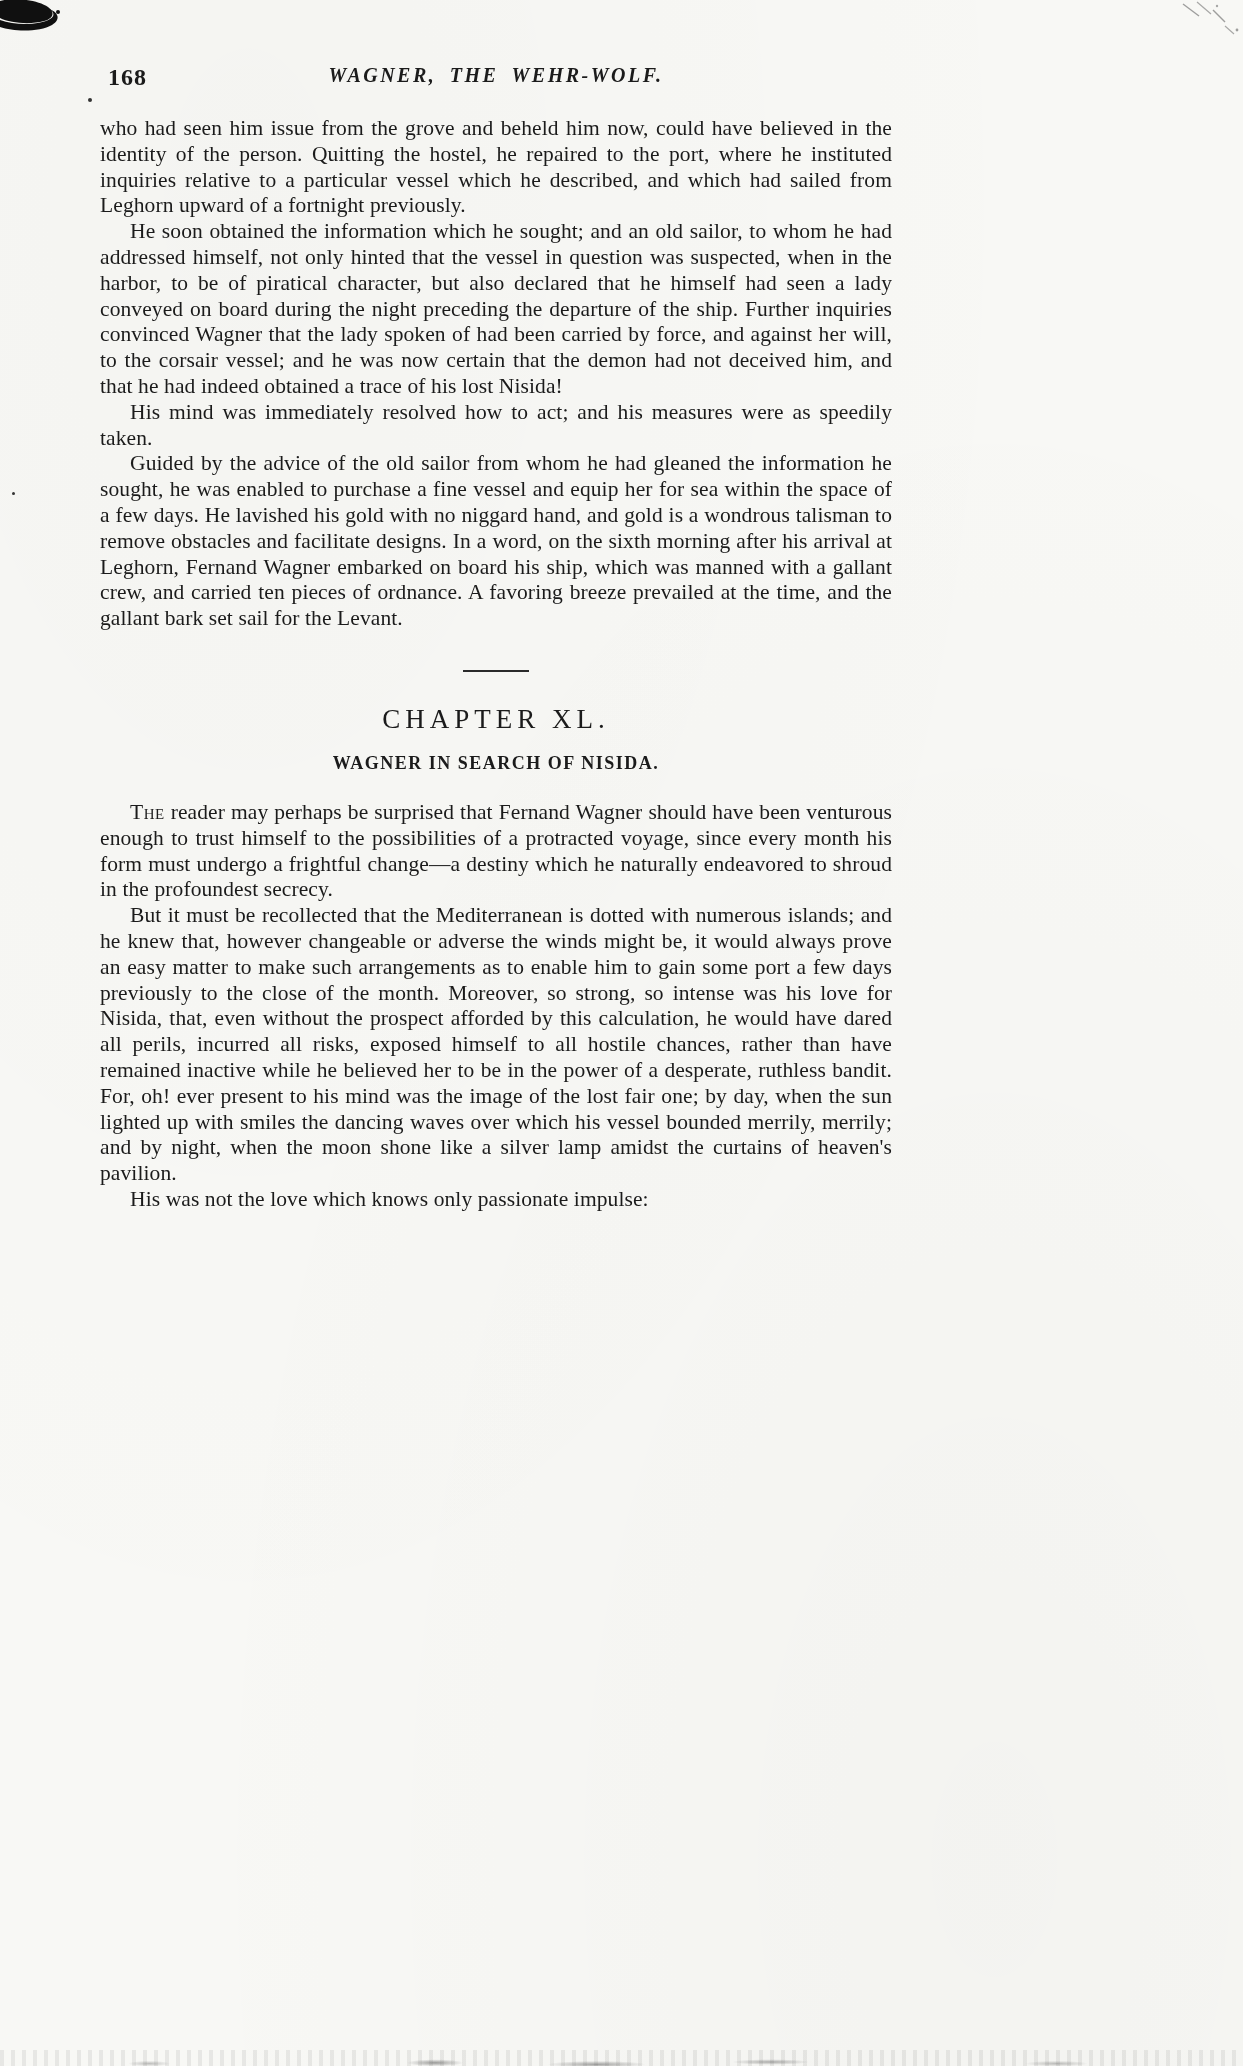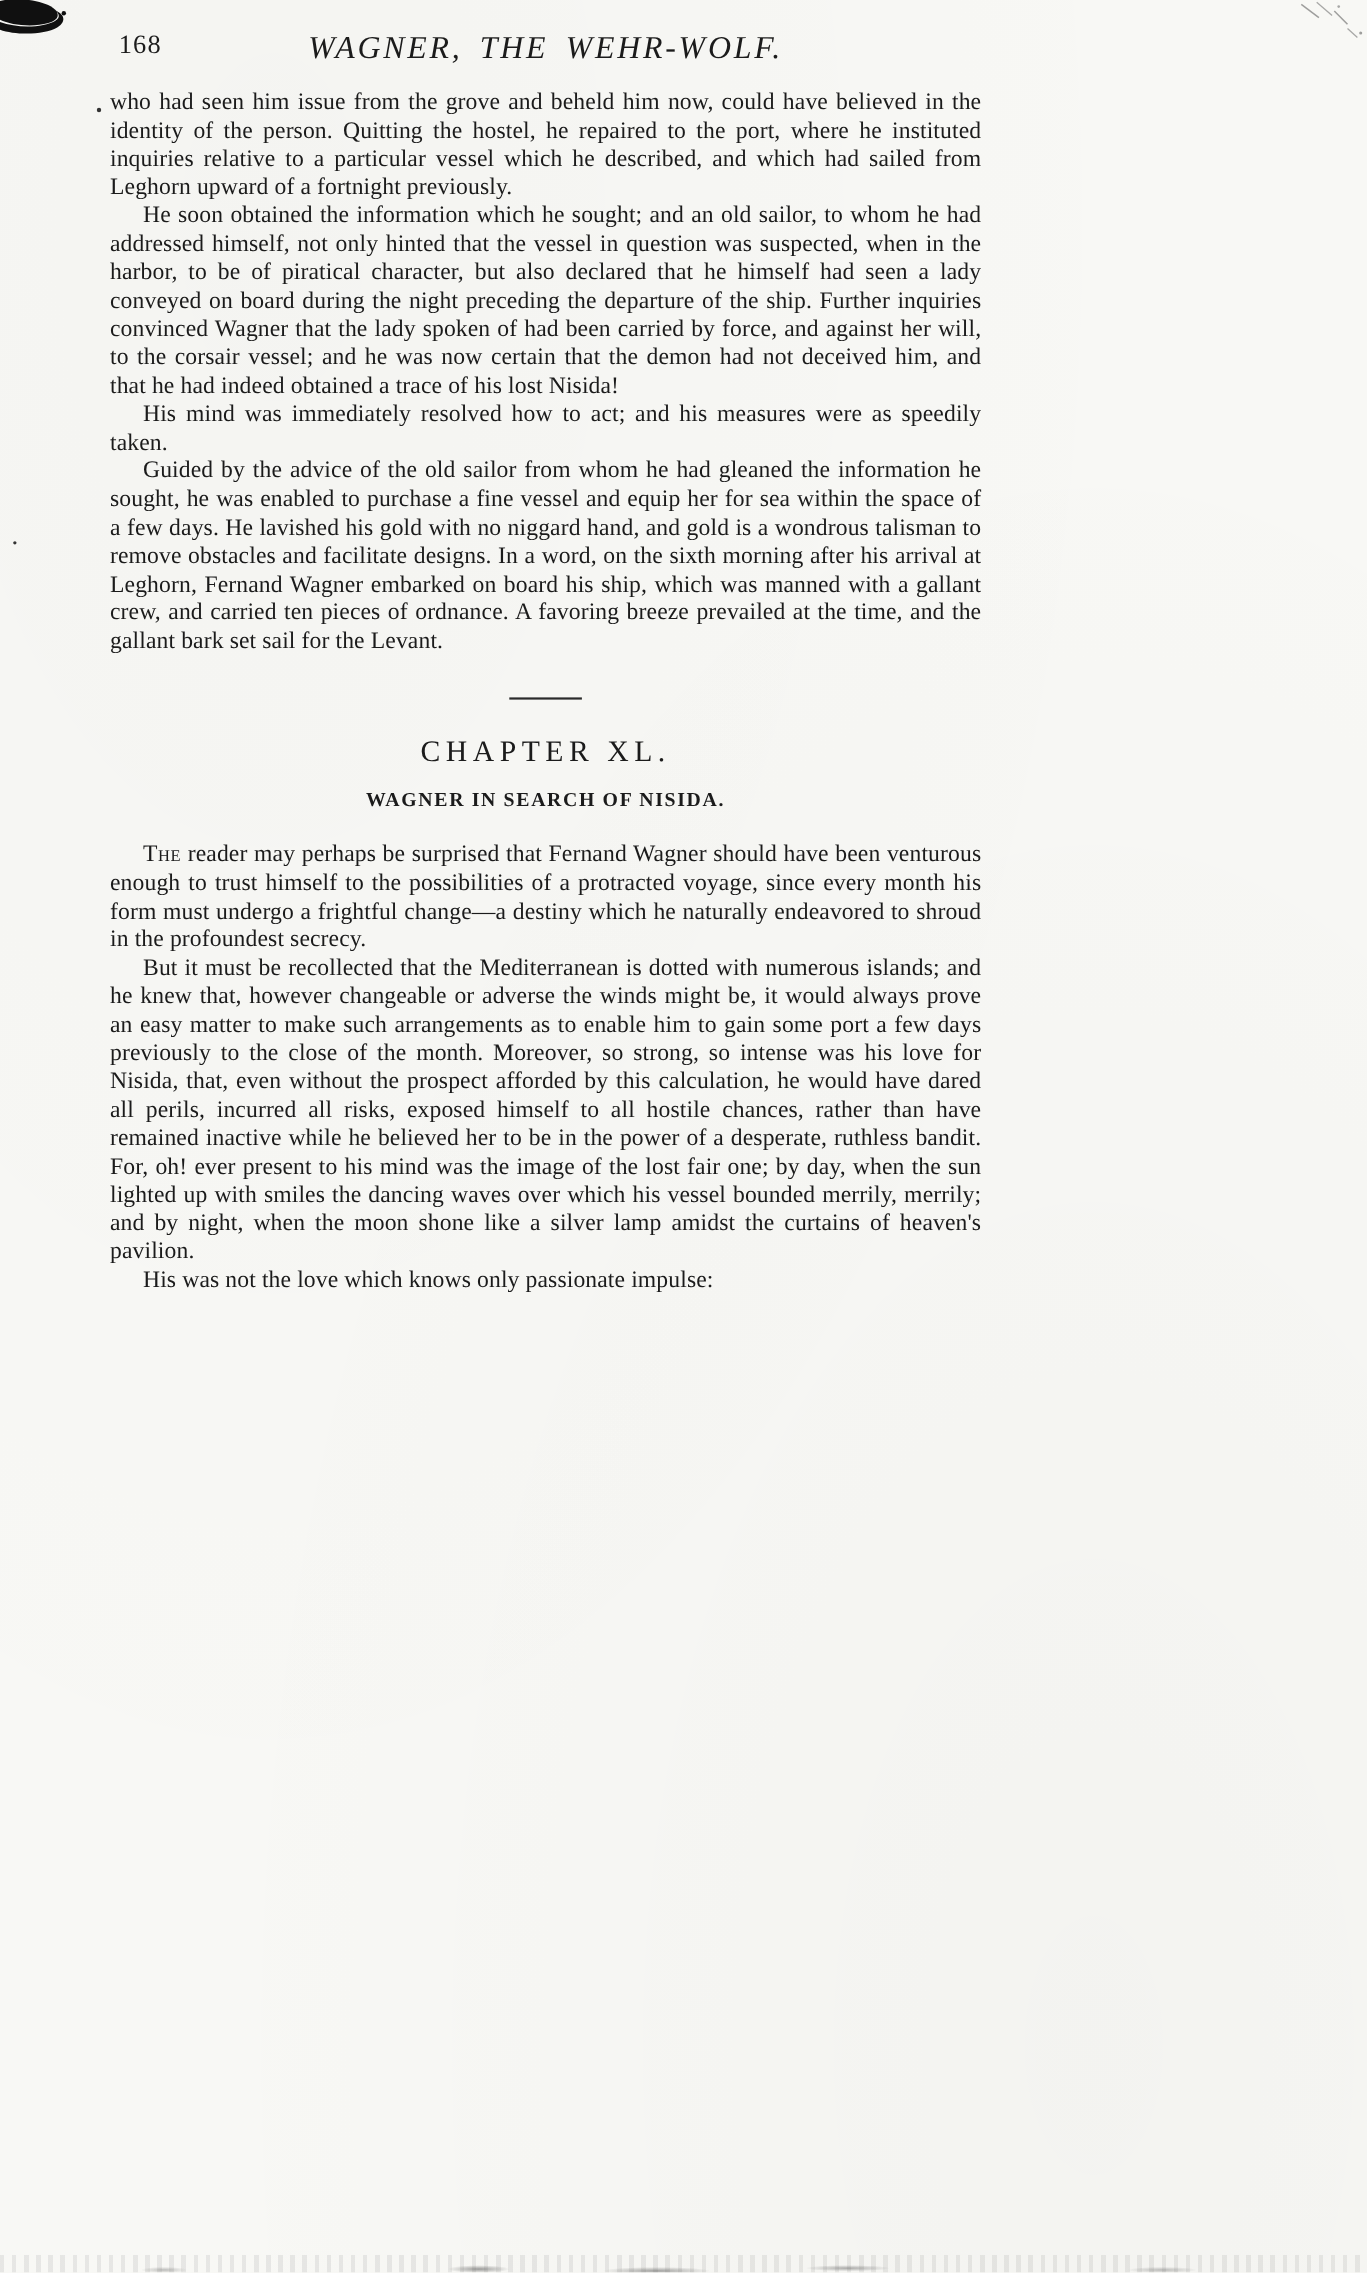--- a/index.html
+++ b/index.html
@@ -14,29 +14,29 @@
   .page{position:absolute;inset:0;}
   
   .page::before{
     content:"";position:absolute;inset:0;
     background:
       radial-gradient(ellipse at 20% 10%, rgba(0,0,0,0.015), transparent 60%),
       radial-gradient(ellipse at 80% 90%, rgba(0,0,0,0.02), transparent 60%);
     pointer-events:none;
   }
 
-  .header{position:relative;height:36px;margin-top:28px;}
+  .header{position:relative;height:36px;margin-top:64px;font-weight:bold;}
   .page-number{
     position:absolute;left:108px;top:0;
     font-size:24px;letter-spacing:1px;
   }
   .header-title{
     display:block;width:792px;margin-left:100px;
     text-align:center;font-style:italic;
-    font-size:29px;letter-spacing:2.5px;
+    font-size:20px;letter-spacing:2.5px;
     word-spacing:6px;
   }
 
   .text-block{
     width:792px;margin-left:100px;margin-top:16px;
   }
   .text-block p{
     margin:0;
     text-align:justify;
     text-indent:30px;

